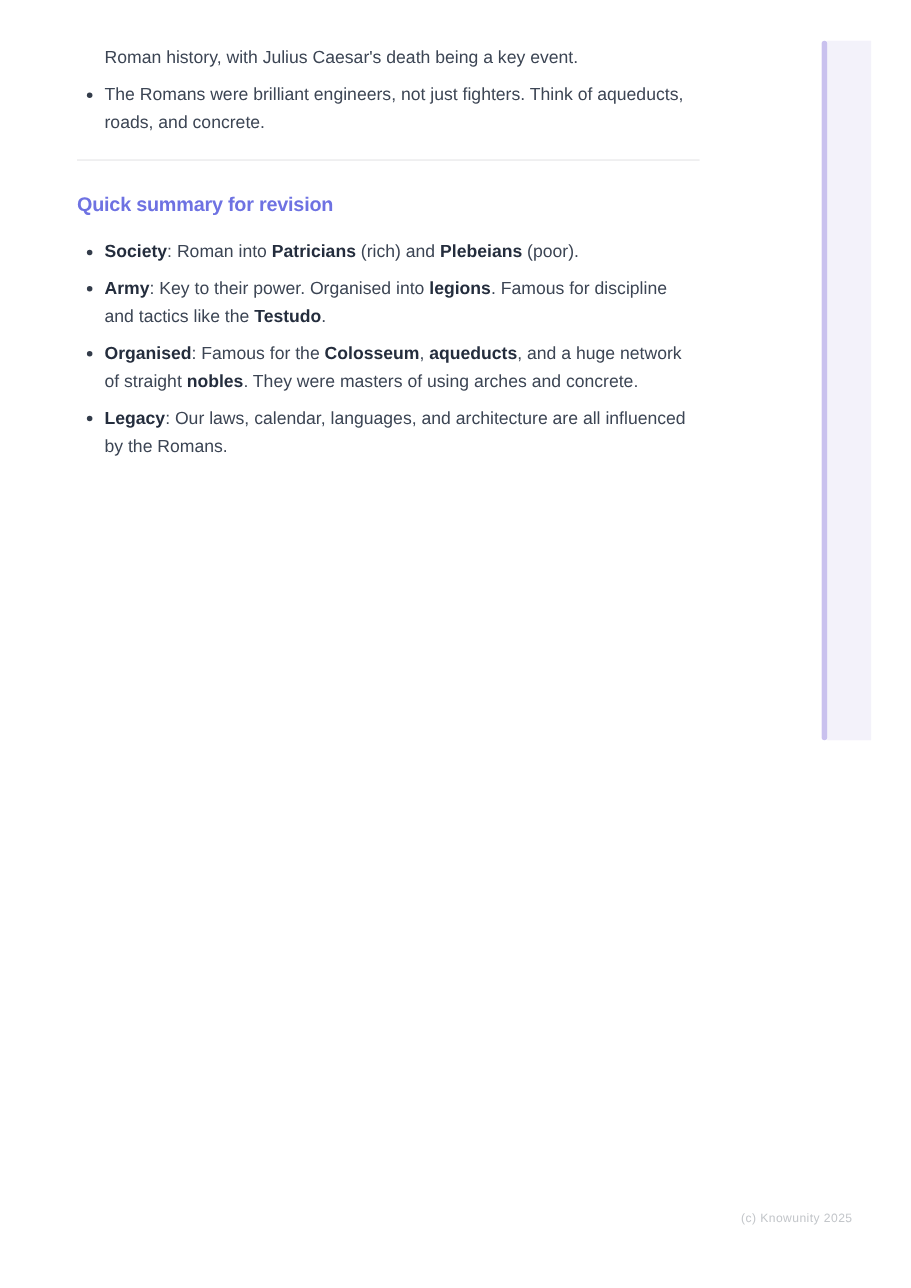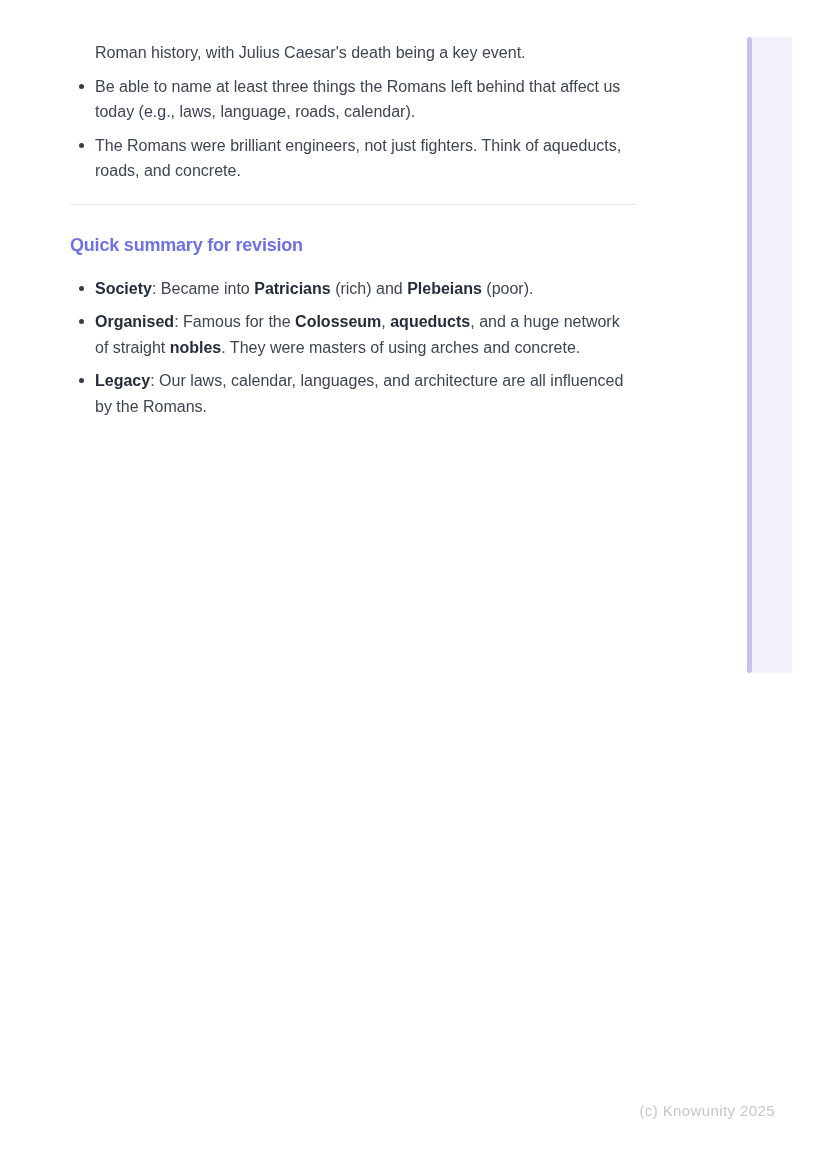--- a/index.html
+++ b/index.html
@@ -86,45 +86,45 @@
     top:37px;
     width:5px;
     height:636px;
     border-radius:3px;
     background:var(--scroll-thumb);
   }
   .footer{
     position:absolute;
     top:1102px;
     right:53px;
-    font-size:15px;
+    font-size:11px;
     letter-spacing:0.4px;
     color:var(--footer);
   }
 </style>
 </head>
 <body>
 
 <div class="page">
 
   <div class="content">
 
     <p class="cont-line">Roman history, with Julius Caesar's death being a key event.</p>
 
     <ul class="blist">
-        <li><span>Be able to name at least three things the Romans left behind that affect us today (e.g., laws, language, roads, calendar).</span></li>
         <li><span>The Romans were brilliant engineers, not just fighters. Think of aqueducts, roads, and concrete.</span></li>
       </ul>
 
     <hr class="divider">
 
     <h2 class="heading">Quick summary for revision</h2>
 
     <ul class="blist">
-        <li><strong>Society</strong><span>: Became into </span><strong>Patricians</strong><span> (rich) and </span><strong>Plebeians</strong><span> (poor).</span></li>
+        <li><strong>Society</strong><span>: Roman into </span><strong>Patricians</strong><span> (rich) and </span><strong>Plebeians</strong><span> (poor).</span></li>
+        <li><strong>Army</strong><span>: Key to their power. Organised into </span><strong>legions</strong><span>. Famous for discipline and tactics like the </span><strong>Testudo</strong><span>.</span></li>
         <li><strong>Organised</strong><span>: Famous for the </span><strong>Colosseum</strong><span>, </span><strong>aqueducts</strong><span>, and a huge network of straight </span><strong>nobles</strong><span>. They were masters of using arches and concrete.</span></li>
         <li><strong>Legacy</strong><span>: Our laws, calendar, languages, and architecture are all influenced by the Romans.</span></li>
       </ul>
 
   </div>
 
   <div class="scroll-track"></div>
   <div class="scroll-thumb"></div>
 
   <div class="footer">(c) Knowunity 2025</div>

